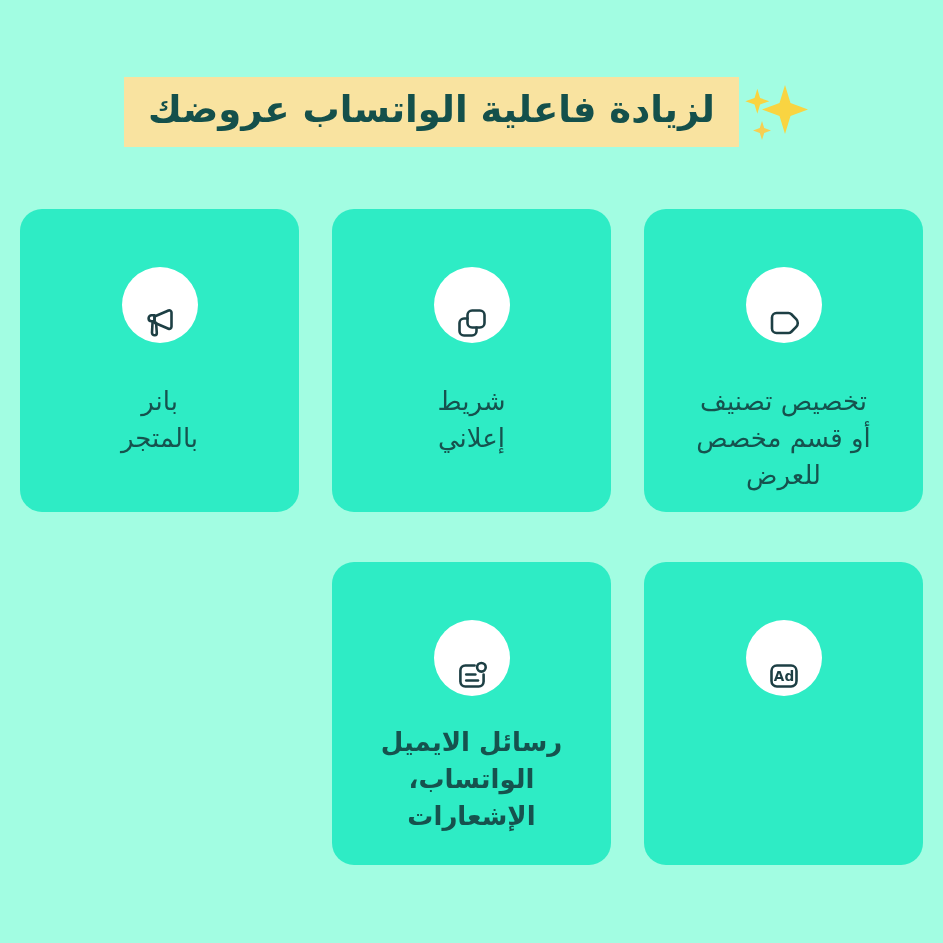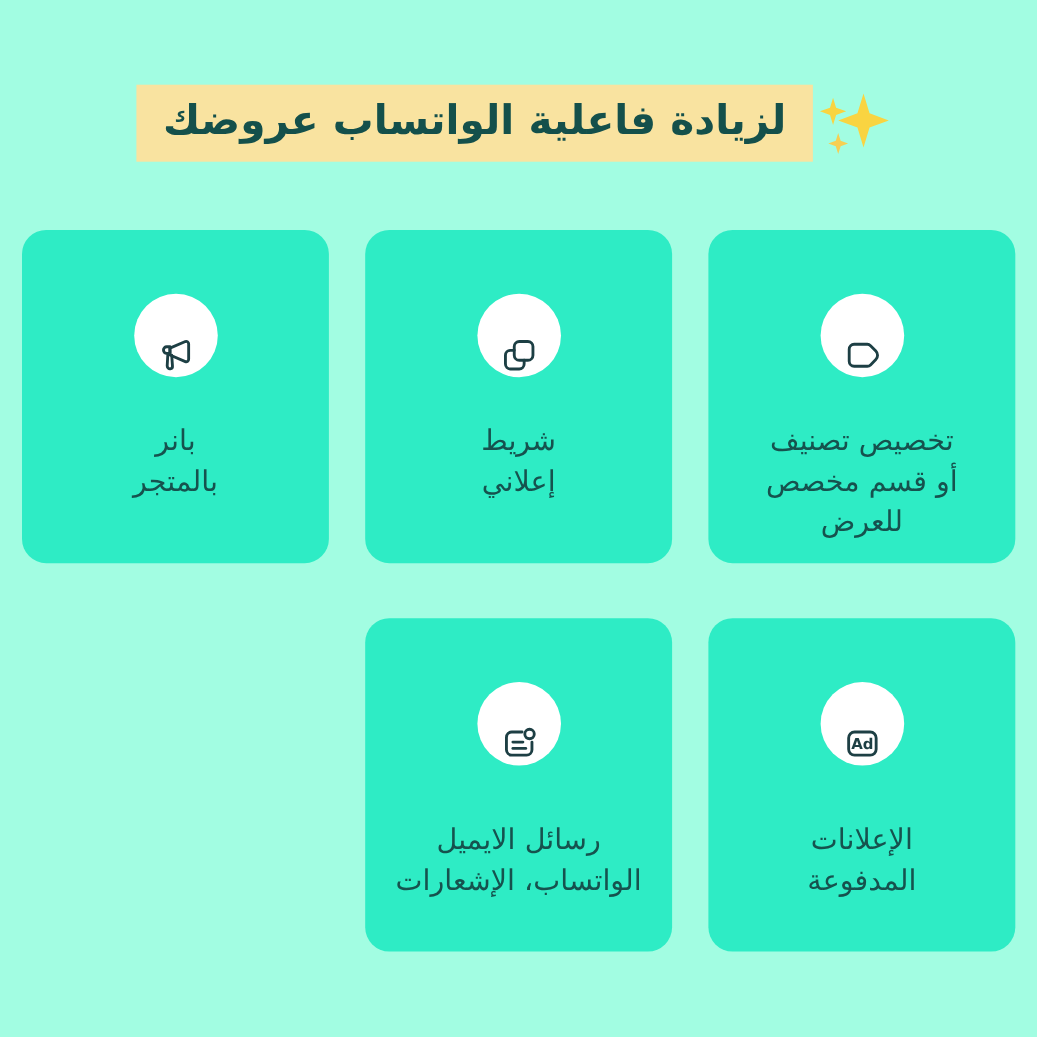--- a/index.html
+++ b/index.html
@@ -106,21 +106,21 @@
     font-size: 26px;
     line-height: 1.42;
     text-align: center;
     direction: rtl;
     padding: 0 18px;
     white-space: pre-line;
     font-weight: 400;
   }
 
   
-  .grid .card.row2 .card-label { margin-top: 50px; }
+  .grid .card.row2 .card-label { margin-top: 28px; font-weight: bold; }
 </style>
 </head>
 <body>
 
 <div class="page">
 
   <div class="header">
 
     <div class="title-band">لزيادة فاعلية الواتساب عروضك</div>
 
@@ -179,22 +179,20 @@
 بالمتجر</div>
     </div>
 
     <div class="card row2">
       <span class="icon-circle">
         <svg width="40" height="40" viewBox="0 0 40 40" aria-hidden="true">
           <rect x="7.5" y="9.5" width="25" height="21" rx="5.4" fill="none" stroke="#1d3f44" stroke-width="2.6"></rect>
           <text x="20" y="25.3" text-anchor="middle" font-family="DejaVu Sans, Liberation Sans, sans-serif" font-size="13.6" font-weight="700" fill="#1d3f44">Ad</text>
         </svg>
       </span>
-      <div class="card-label">الإعلانات
-المدفوعة</div>
     </div>
 
 
     <div class="card row2">
       <span class="icon-circle">
         <svg width="40" height="40" viewBox="0 0 40 40" aria-hidden="true">
           <path d="M31.6 18.6 L31.6 25.6 C31.6 28.3 29.4 30.5 26.7 30.5
                    L13.3 30.5 C10.6 30.5 8.4 28.3 8.4 25.6 L8.4 14.4
                    C8.4 11.7 10.6 9.5 13.3 9.5 L22.6 9.5" fill="none" stroke="#1d3f44" stroke-width="2.6" stroke-linecap="round" stroke-linejoin="round"></path>
           <path d="M14.2 18.6 L23.4 18.6" fill="none" stroke="#1d3f44" stroke-width="2.5" stroke-linecap="round"></path>

